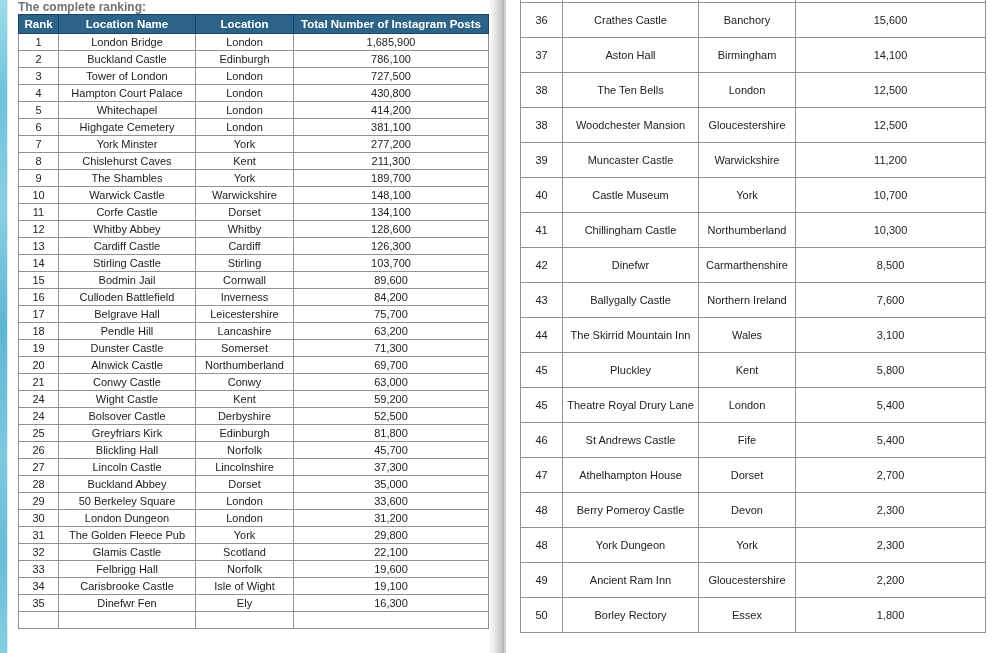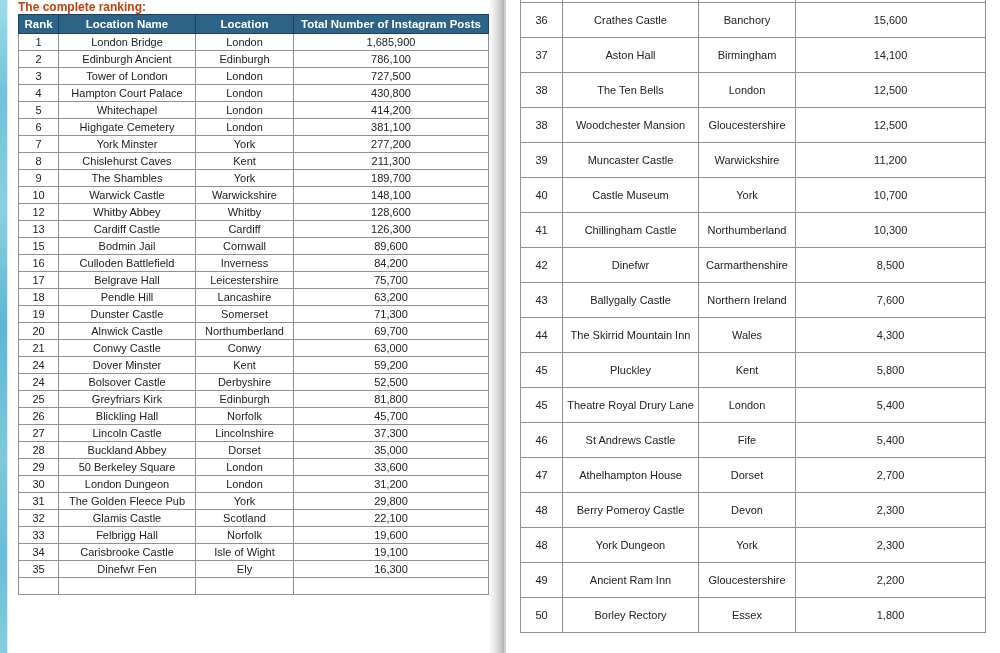--- a/index.html
+++ b/index.html
@@ -29,21 +29,21 @@
     background: linear-gradient(90deg,
       #fdfdfd 0%, #ececec 30%, #cccccc 70%, #b3b3b3 92%, #dedede 100%);
     border-right: 1px solid #d2d2d2;
   }
 
   .title {
     position: absolute;
     left: 18px; top: 0;
     font-size: 12px;
     font-weight: bold;
-    color: #c2410c;
+    color: #737373;
     line-height: 14px;
     white-space: nowrap;
   }
 
   table {
     position: absolute;
     border-collapse: collapse;
     table-layout: fixed;
     background: #fff;
   }
@@ -102,21 +102,21 @@
     </thead>
     <tbody>
       <tr>
         <td>1</td>
         <td>London Bridge</td>
         <td>London</td>
         <td>1,685,900</td>
       </tr>
       <tr>
         <td>2</td>
-        <td>Edinburgh Ancient</td>
+        <td>Buckland Castle</td>
         <td>Edinburgh</td>
         <td>786,100</td>
       </tr>
       <tr>
         <td>3</td>
         <td>Tower of London</td>
         <td>London</td>
         <td>727,500</td>
       </tr>
       <tr>
@@ -155,32 +155,44 @@
         <td>York</td>
         <td>189,700</td>
       </tr>
       <tr>
         <td>10</td>
         <td>Warwick Castle</td>
         <td>Warwickshire</td>
         <td>148,100</td>
       </tr>
       <tr>
+        <td>11</td>
+        <td>Corfe Castle</td>
+        <td>Dorset</td>
+        <td>134,100</td>
+      </tr>
+      <tr>
         <td>12</td>
         <td>Whitby Abbey</td>
         <td>Whitby</td>
         <td>128,600</td>
       </tr>
       <tr>
         <td>13</td>
         <td>Cardiff Castle</td>
         <td>Cardiff</td>
         <td>126,300</td>
       </tr>
       <tr>
+        <td>14</td>
+        <td>Stirling Castle</td>
+        <td>Stirling</td>
+        <td>103,700</td>
+      </tr>
+      <tr>
         <td>15</td>
         <td>Bodmin Jail</td>
         <td>Cornwall</td>
         <td>89,600</td>
       </tr>
       <tr>
         <td>16</td>
         <td>Culloden Battlefield</td>
         <td>Inverness</td>
         <td>84,200</td>
@@ -210,21 +222,21 @@
         <td>69,700</td>
       </tr>
       <tr>
         <td>21</td>
         <td>Conwy Castle</td>
         <td>Conwy</td>
         <td>63,000</td>
       </tr>
       <tr>
         <td>24</td>
-        <td>Dover Minster</td>
+        <td>Wight Castle</td>
         <td>Kent</td>
         <td>59,200</td>
       </tr>
       <tr>
         <td>24</td>
         <td>Bolsover Castle</td>
         <td>Derbyshire</td>
         <td>52,500</td>
       </tr>
       <tr>
@@ -369,21 +381,21 @@
       <tr>
         <td>43</td>
         <td>Ballygally Castle</td>
         <td>Northern Ireland</td>
         <td>7,600</td>
       </tr>
       <tr>
         <td>44</td>
         <td>The Skirrid Mountain Inn</td>
         <td>Wales</td>
-        <td>4,300</td>
+        <td>3,100</td>
       </tr>
       <tr>
         <td>45</td>
         <td>Pluckley</td>
         <td>Kent</td>
         <td>5,800</td>
       </tr>
       <tr>
         <td>45</td>
         <td>Theatre Royal Drury Lane</td>

